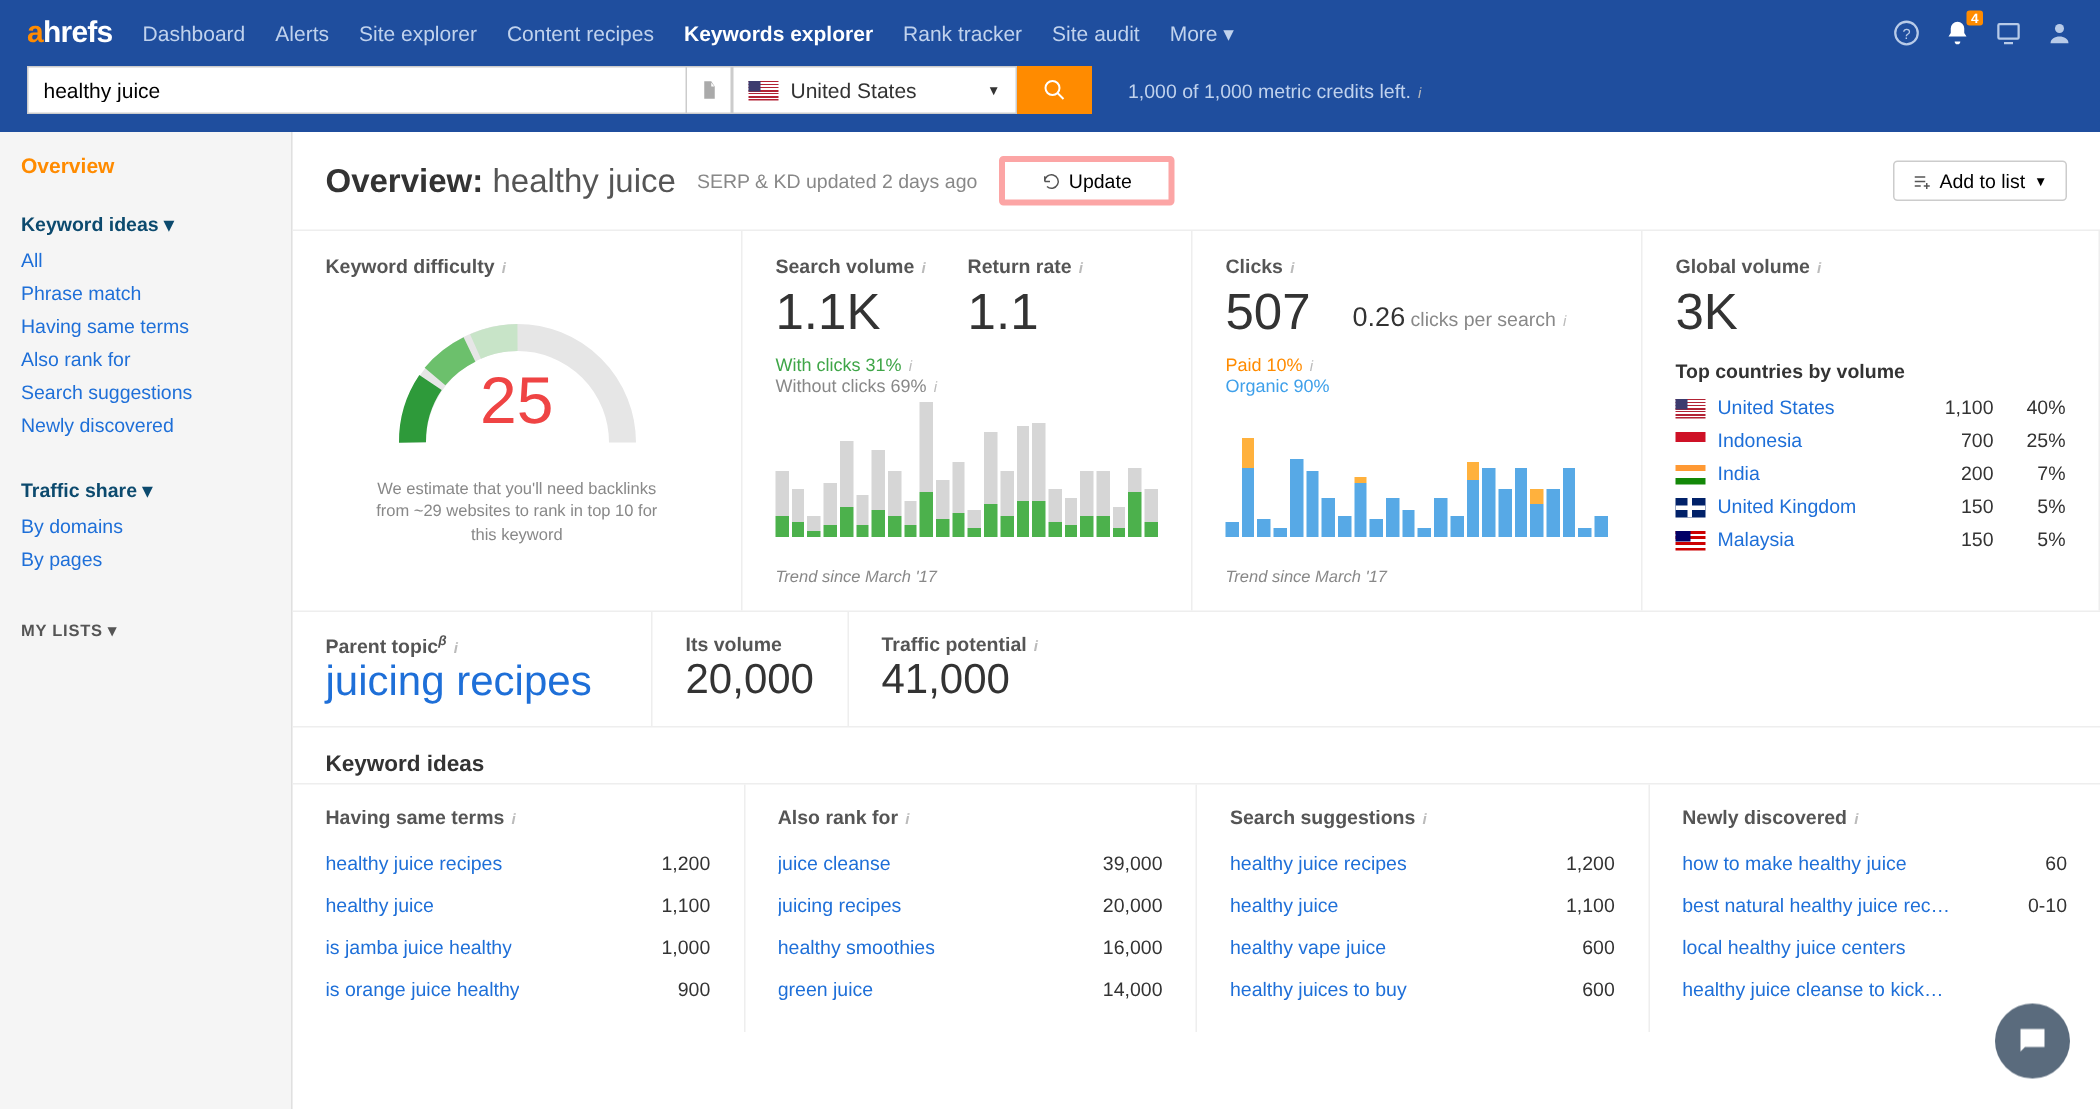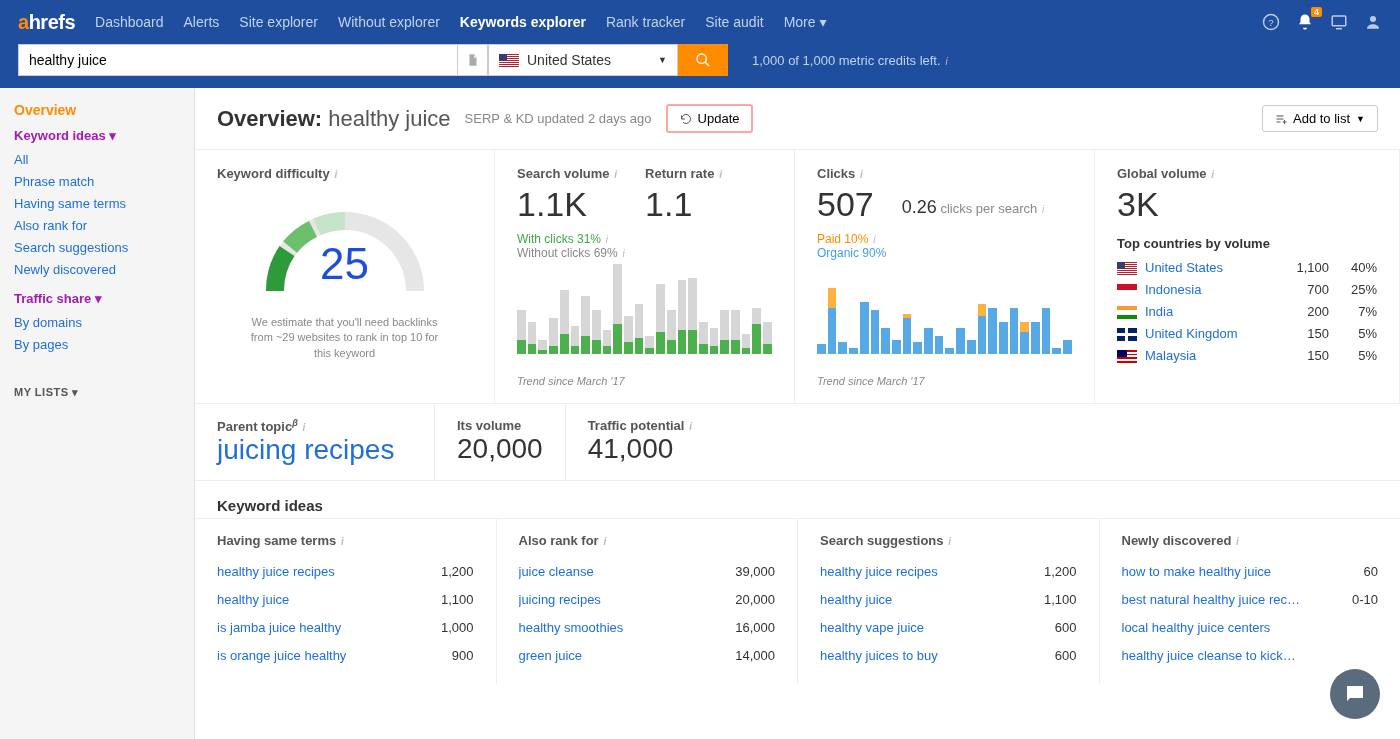--- a/index.html
+++ b/index.html
@@ -21,32 +21,32 @@
 .searchrow { background: #1f4e9e; padding: 0 18px 12px; display: flex; align-items: center; gap: 0; }
 .search-input { width: 440px; height: 32px; padding: 0 10px; border: 1px solid #ccc; background: #fff; font-size: 14px; }
 .country-sel { width: 190px; height: 32px; background: #fff; border: 1px solid #ccc; display:flex; align-items:center; padding: 0 10px; gap:8px; font-size:14px; color:#333; }
 .flag { width: 20px; height: 13px; display:inline-block; }
 .search-btn { width: 50px; height: 32px; background: #ff8b00; border: none; cursor: pointer; display:flex; align-items:center; justify-content:center; }
 .credits { color: #c0d2ed; margin-left: 24px; font-size: 13px; }
 
 
 .layout { display: flex; }
 .sidebar { width: 195px; background: #f5f5f5; border-right: 1px solid #e0e0e0; padding: 14px 0 14px 14px; min-height: 700px; }
-.sidebar .group-title { font-weight: 700; color: #a21caf; margin: 10px 0 6px; font-size: 13px; display:flex; align-items:center; gap:4px; }
+.sidebar .group-title { font-weight: 700; color: #0c4a6e; margin: 24px 0 6px; font-size: 13px; display:flex; align-items:center; gap:4px; }
 .sidebar .side-link { color: #1e6fd8; font-size: 13px; line-height: 22px; cursor:pointer; display:block; }
 .sidebar .active-link { color: #ff8b00; font-weight: 700; font-size: 14px; }
 .sidebar .new-tag { color: #ff8b00; font-size: 9px; vertical-align: super; margin-left: 2px; }
 .my-lists { font-weight:700; font-size:11px; color:#555; letter-spacing:0.5px; margin-top: 30px; }
 
 .main { flex: 1; padding: 0; }
 .header-row { display: flex; align-items: center; padding: 16px 22px; gap: 14px; border-bottom: 1px solid #eee; }
 .header-row h1 { font-size: 22px; font-weight: 700; color:#333; }
 .header-row .kw { font-weight: 400; font-size: 22px; color: #555; }
 .subtle { color: #888; font-size: 13px; }
-.update-btn { border: 2px solid #fca5a5; background: #fff; padding: 5px 12px; border-radius: 3px; font-size: 13px; cursor:pointer; display:flex; align-items:center; gap:6px;text-align:center; }
+.update-btn { border: 4px solid #fca5a5; background: #fff; padding: 5px 25px; border-radius: 3px; font-size: 13px; cursor:pointer; display:flex; align-items:center; gap:6px;text-align:center; }
 .addlist-btn { margin-left: auto; border: 1px solid #ccc; background:#fff; padding:5px 12px; border-radius:3px; font-size:13px; cursor:pointer; display:flex; align-items:center; gap:6px; }
 
 
 .metrics { display: flex; border-bottom: 1px solid #eee; }
 .metric-card { padding: 16px 22px; border-right: 1px solid #eee; }
 .card-kd { width: 300px; text-align:center; }
 .card-vol { width: 300px; }
 .card-clicks { width: 300px; }
 .card-global { flex: 1; }
 .metric-label { font-size: 13px; font-weight: 700; color: #555; margin-bottom: 4px; }
@@ -55,21 +55,21 @@
 .sub { }
 .sub .metric-value { font-size: 34px; }
 .green-txt { color: #3fa648; font-size: 12px; }
 .gray-txt { color: #888; font-size: 12px; }
 .orange-txt { color: #ff8b00; font-size: 12px; }
 .blue-txt { color: #3fa0ea; font-size: 12px; }
 .info-i { color: #bbb; font-size: 10px; margin-left: 2px; font-style: italic; }
 
 
 .gauge-wrap { position: relative; width: 180px; height:120px; margin: 10px auto 4px; }
-.kd-num { position:absolute; left:0; right:0; top:48px; text-align:center; font-size: 44px; font-weight:400; color:#1d4ed8; }
+.kd-num { position:absolute; left:0; right:0; top:48px; text-align:center; font-size: 44px; font-weight:400; color:#ef4444; }
 .kd-help { font-size: 11px; color: #888; text-align:center; max-width: 200px; margin: 4px auto 0; line-height:1.4; }
 
 
 .barchart { display:flex; align-items:flex-end; gap:2px; height: 80px; margin-top: 14px; }
 .barchart .stack { display:flex; flex-direction:column-reverse; width: 9px; }
 .seg-green { background:#4cb14c; }
 .seg-gray { background:#d6d6d6; }
 .seg-blue { background:#57a9e6; }
 .seg-orange { background:#ffb13d; }
 .trend-label { font-size: 11px; color:#888; margin-top:21px;font-style:italic; }
@@ -118,21 +118,21 @@
 </style>
 </head>
 <body>
 
 <div class="topnav">
   <div class="logo"><span class="a">a</span><span class="rest">hrefs</span></div>
   <div class="nav-items" id="nav-items">
       <span class="nav-item">Dashboard</span>
       <span class="nav-item">Alerts</span>
       <span class="nav-item">Site explorer</span>
-      <span class="nav-item">Without explorer</span>
+      <span class="nav-item">Content recipes</span>
       <span class="nav-item active">Keywords explorer</span>
       <span class="nav-item">Rank tracker</span>
       <span class="nav-item">Site audit</span>
       <span class="nav-item">More ▾</span>
     </div>
   <div class="nav-right">
     <span class="nav-icon"><svg viewBox="0 0 24 24" width="18" height="18">
           <circle cx="12" cy="12" r="10" fill="none" stroke="#b8cbe8" stroke-width="2"></circle>
           <text x="12" y="17" text-anchor="middle" fill="#b8cbe8" font-size="13">?</text>
         </svg></span>

